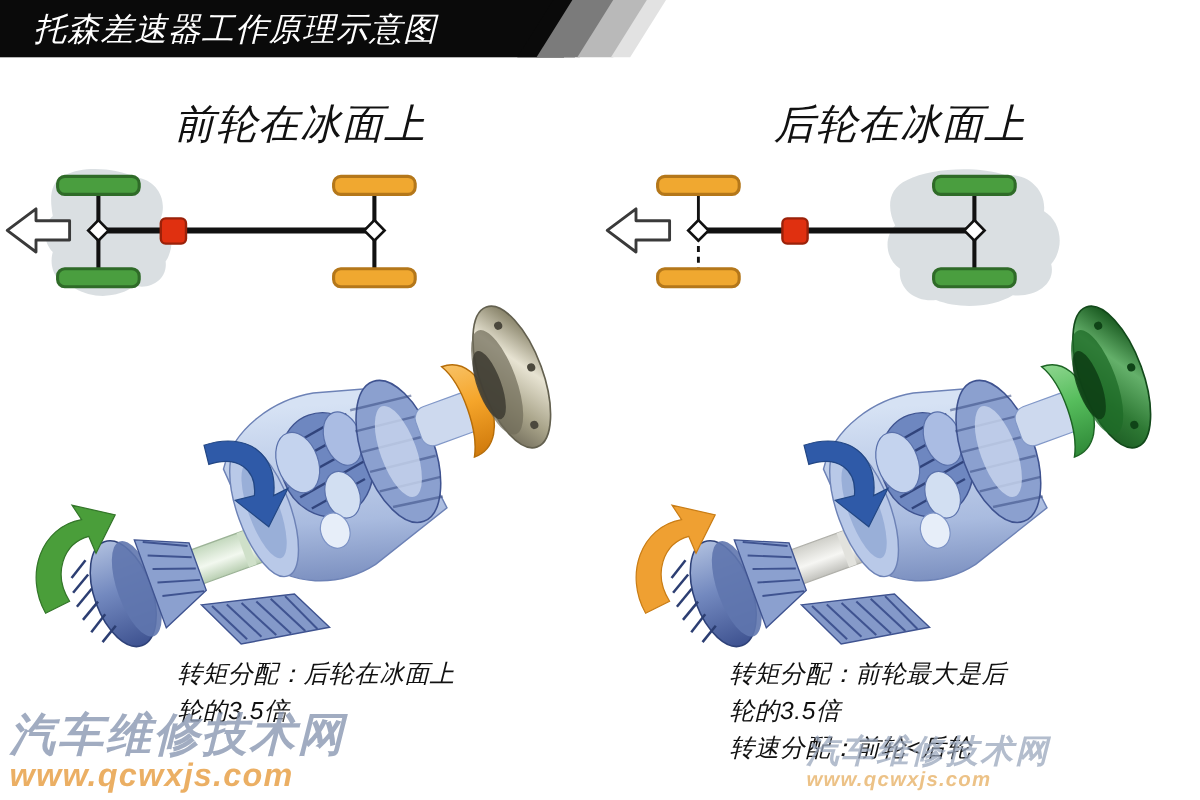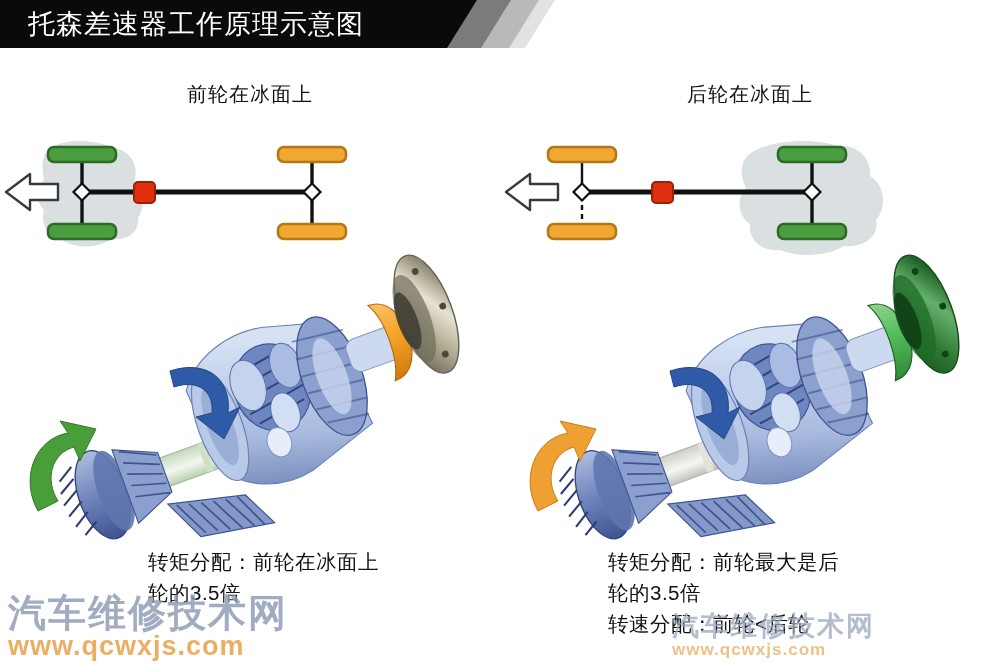--- a/index.html
+++ b/index.html
@@ -1,20 +1,20 @@
 <!DOCTYPE html>
 <html><head>
 <meta charset="utf-8">
 <style>
   html,body{margin:0;padding:0;}
   body{
     width:1000px;height:667px;background:#ffffff;overflow:hidden;position:relative;
     font-family:"Liberation Sans","DejaVu Sans",sans-serif;
   }
-  .stage{position:absolute;inset:0;width:1000px;height:667px;background:#fff;}
+  .stage{position:absolute;inset:0;width:1000px;height:667px;background:#fff;font-style:italic;}
 
   
   .banner{position:absolute;left:0;top:0;width:1000px;height:48px;overflow:hidden;}
   .banner-black{
     position:absolute;left:0;top:0;height:48px;width:470px;background:#0a0a0a;
   }
   .banner-black:after{
     content:"";position:absolute;right:-24px;top:0;width:48px;height:48px;background:#0a0a0a;
     transform:skewX(-32deg);
   }
@@ -26,21 +26,21 @@
     position:absolute;left:28px;top:6px;height:36px;line-height:36px;
     color:#ffffff;font-size:27px;letter-spacing:1px;font-weight:400;white-space:nowrap;
   }
 
   
   .panel{position:absolute;top:48px;height:619px;width:500px;}
   .panel.left{left:0;}
   .panel.right{left:500px;}
   .panel-heading{
     position:absolute;top:33px;width:100%;text-align:center;
-    font-size:20px;color:#111;letter-spacing:1px;white-space:nowrap;
+    font-size:34px;color:#111;letter-spacing:1px;white-space:nowrap;
   }
   .panel.left .panel-heading{padding-right:10px;}
   .panel.right .panel-heading{padding-right:14px;}
 
   
   .schematic{position:absolute;top:90px;left:0;width:500px;height:120px;}
   .sch-svg{position:absolute;left:0;top:0;}
 
   
   .diff-wrap{position:absolute;top:205px;left:0;width:500px;height:290px;}
@@ -256,21 +256,21 @@
         </g>
 
         <g>
           <path d="M38 258 C20 226 34 186 68 180 L60 168 L96 176 L80 208 L74 194
                    C52 200 44 226 58 248 Z" fill="#4a9e3a" stroke="#34762a" stroke-width="1"></path>
         </g>
       </svg>
     </div>
 
     <div class="caption">
-      <div class="cap-line">转矩分配：前轮在冰面上</div>
+      <div class="cap-line">转矩分配：后轮在冰面上</div>
       <div class="cap-line">轮的3.5倍</div>
     </div>
   </div>
 
   <div class="panel right">
 
     <div class="panel-heading">后轮在冰面上</div>
 
     <div class="schematic">
       <svg class="sch-svg" width="500" height="120" viewBox="0 0 500 120">

